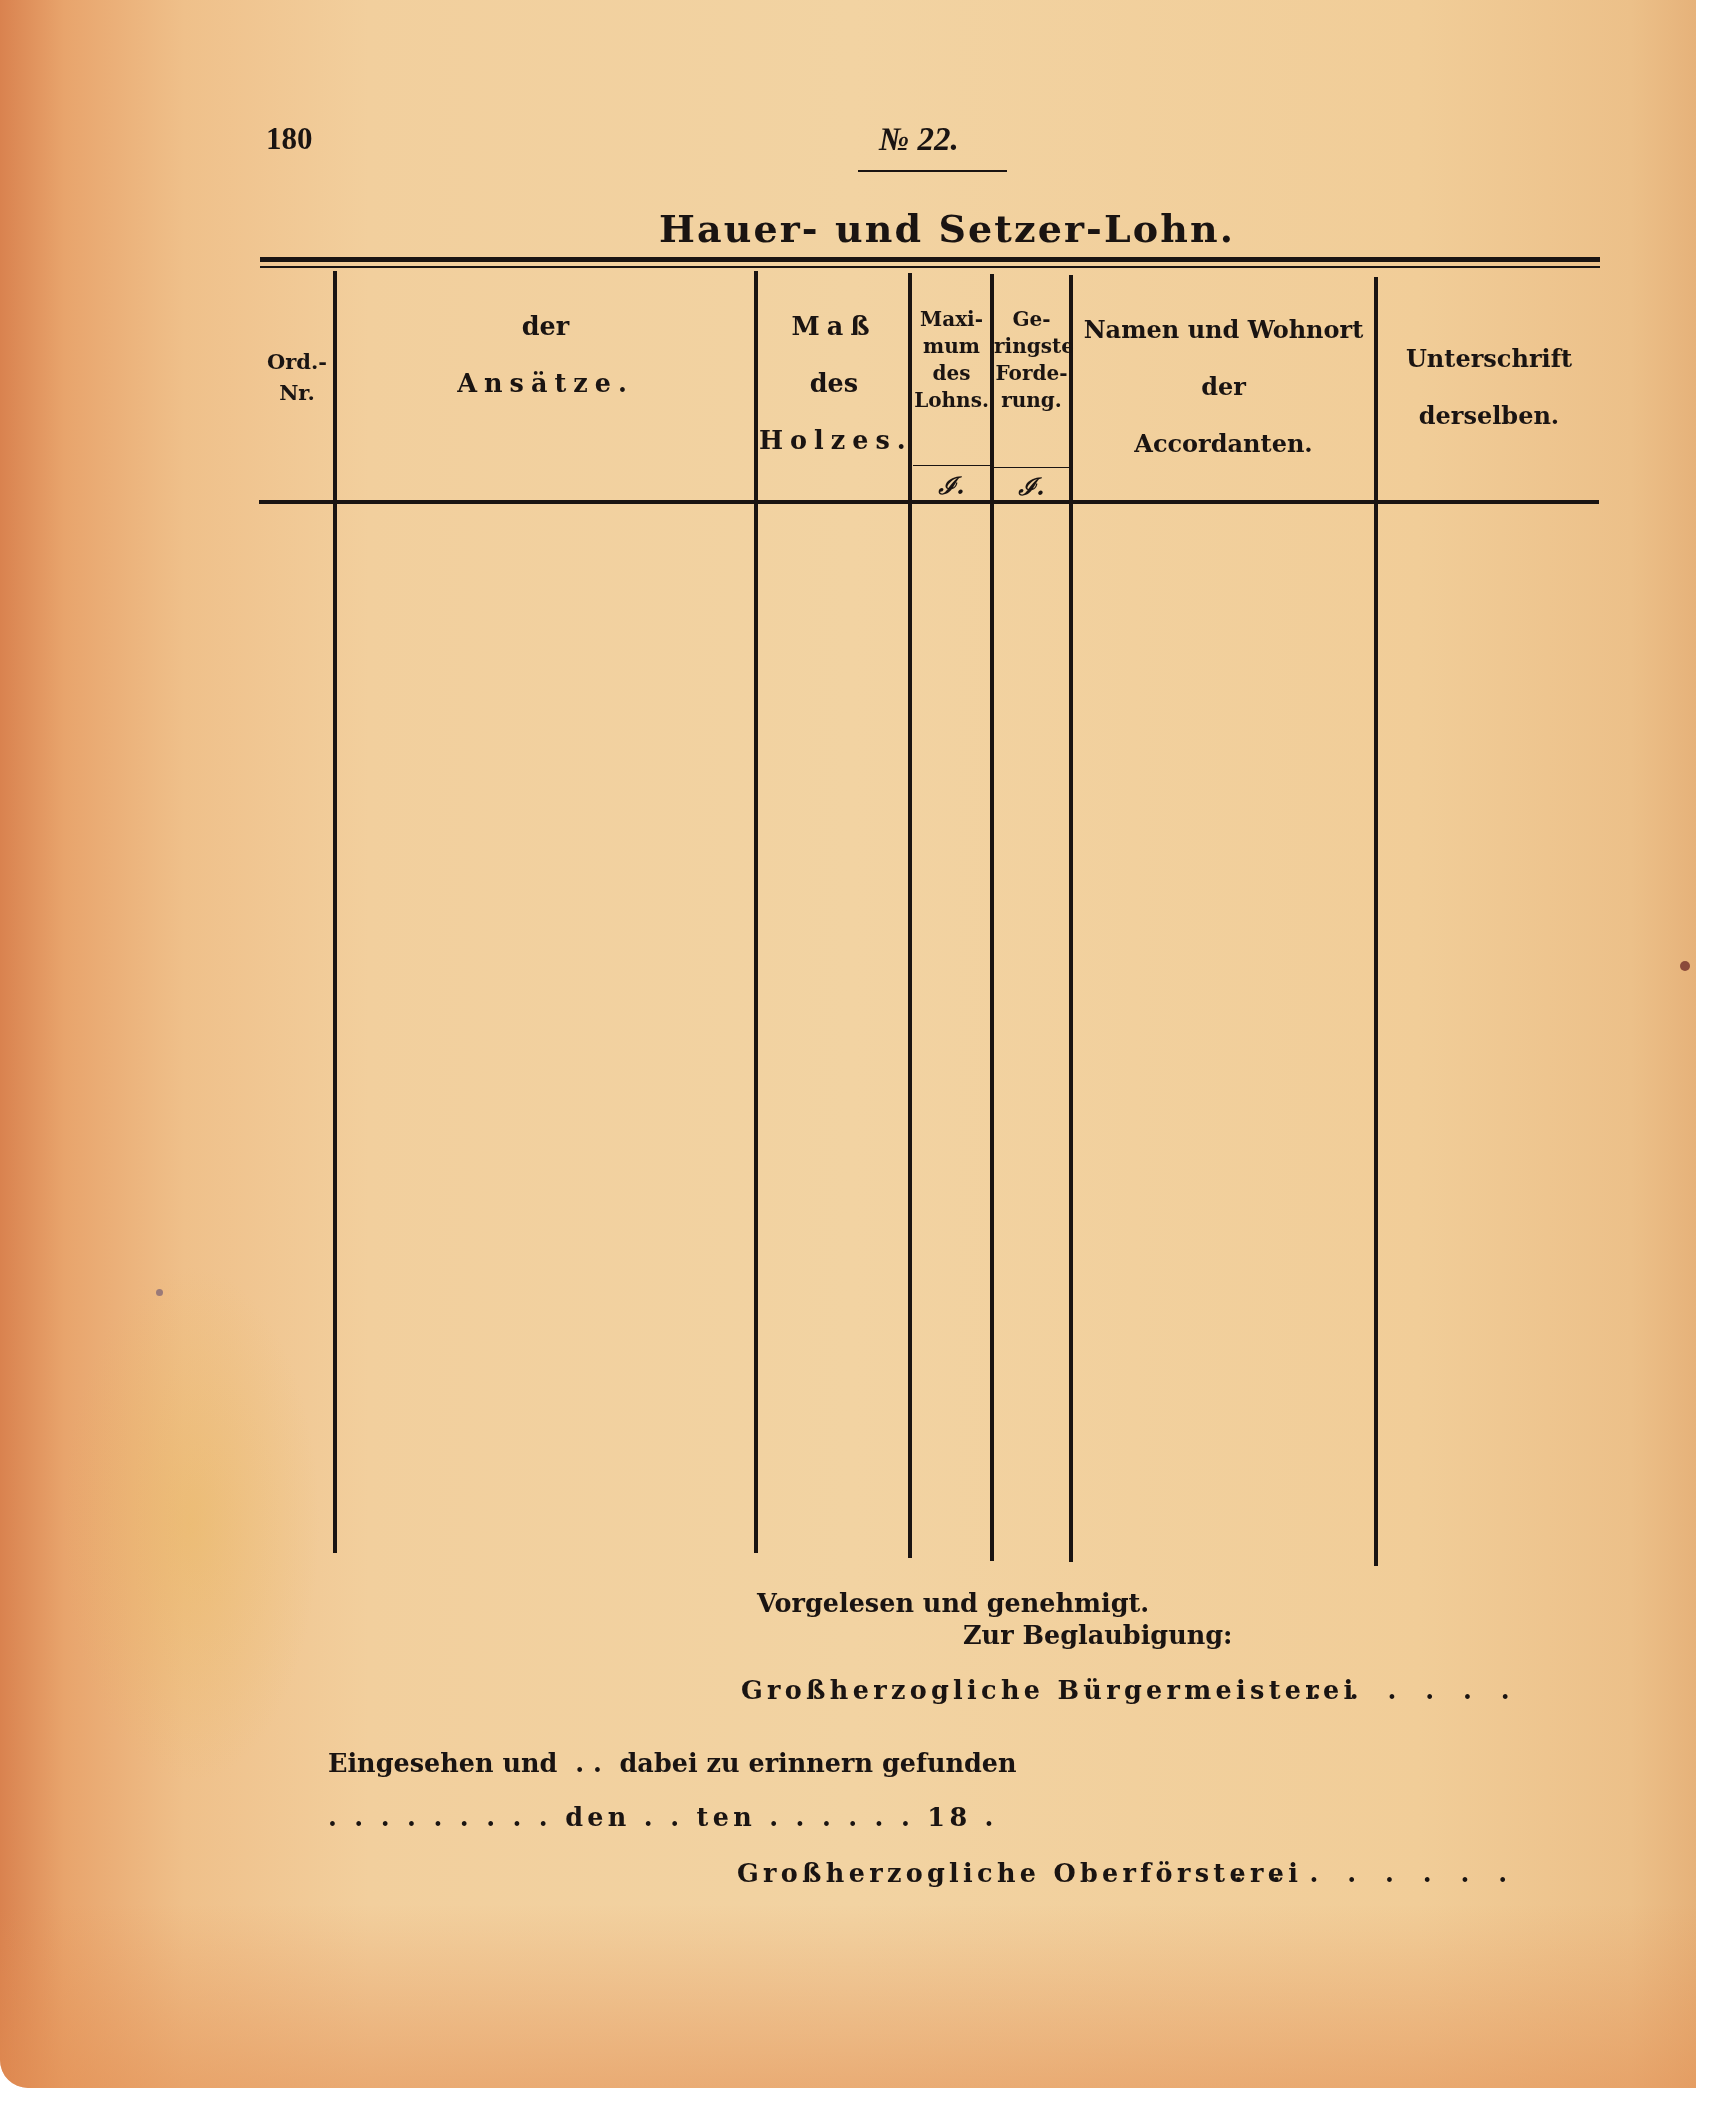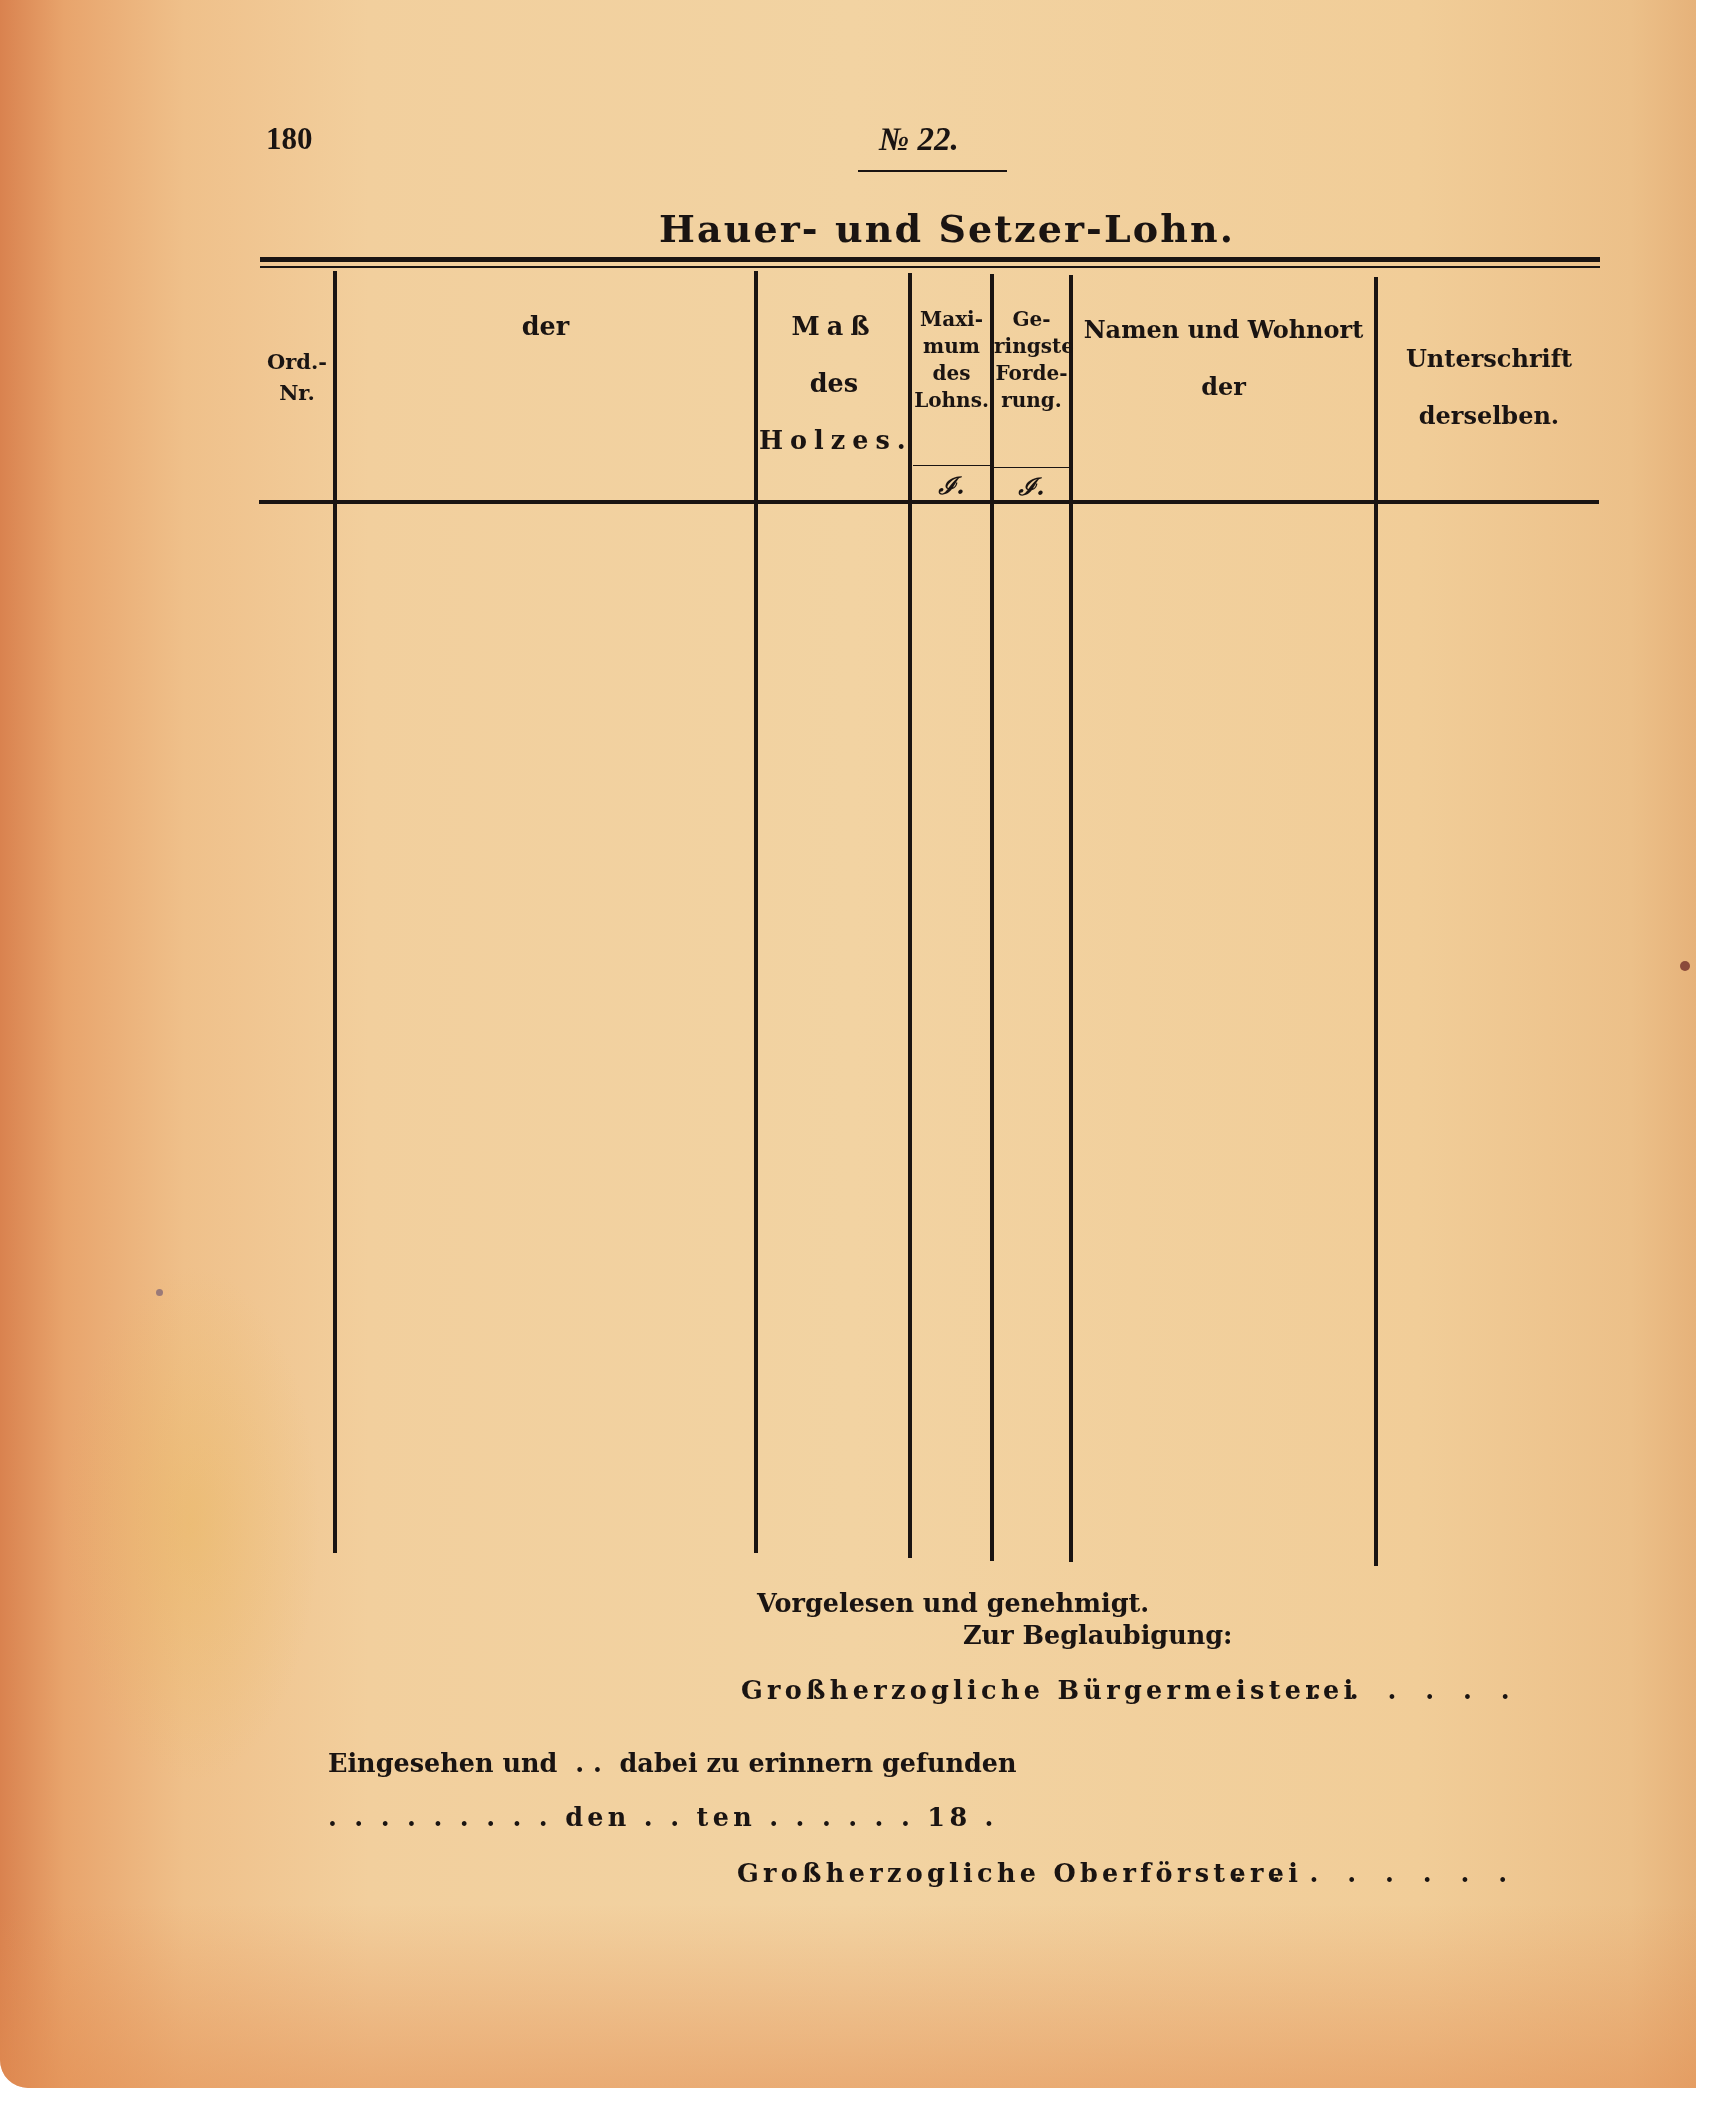--- a/index.html
+++ b/index.html
@@ -60,20 +60,21 @@
 <div class="vline" style="left:1069px; top:275px; height:1287px;"></div>
 <div class="vline" style="left:1374px; top:277px; height:1289px;"></div>
 
 <div class="hdr-small" style="left:261px; top:346px; width:72px; font-size:21px; line-height:31px;">
   <div>Ord.-</div>
   <div>Nr.</div>
 </div>
 
 <div class="hdr" style="left:337px; top:298px; width:417px;">
   <div>der</div>
+  <div class="spaced">Ansätze.</div>
 </div>
 
 <div class="hdr" style="left:759px; top:298px; width:150px;">
   <div class="spaced">Maß</div>
   <div>des</div>
   <div class="spaced">Holzes.</div>
 </div>
 
 <div class="hdr-small" style="left:913px; top:306px; width:77px;">
   <div>Maxi-</div>
@@ -89,20 +90,21 @@
   <div>ringste</div>
   <div>Forde-</div>
   <div>rung.</div>
 </div>
 <div class="subrule" style="left:994px; top:467px; width:75px;"></div>
 <div class="unit" style="left:994px; top:469px; width:75px;">ℐ.</div>
 
 <div class="hdr" style="left:1073px; top:301px; width:301px; font-size:24px;">
   <div>Namen und Wohnort</div>
   <div>der</div>
+  <div>Accordanten.</div>
 </div>
 
 <div class="hdr" style="left:1378px; top:330px; width:222px; font-size:24px;">
   <div>Unterschrift</div>
   <div>derselben.</div>
 </div>
 
 <div class="abs" style="left:260px; top:504px; width:1340px; height:1049px;"></div>
 
 <div class="foot" style="left:757px; top:1588px;">Vorgelesen und genehmigt.</div>

